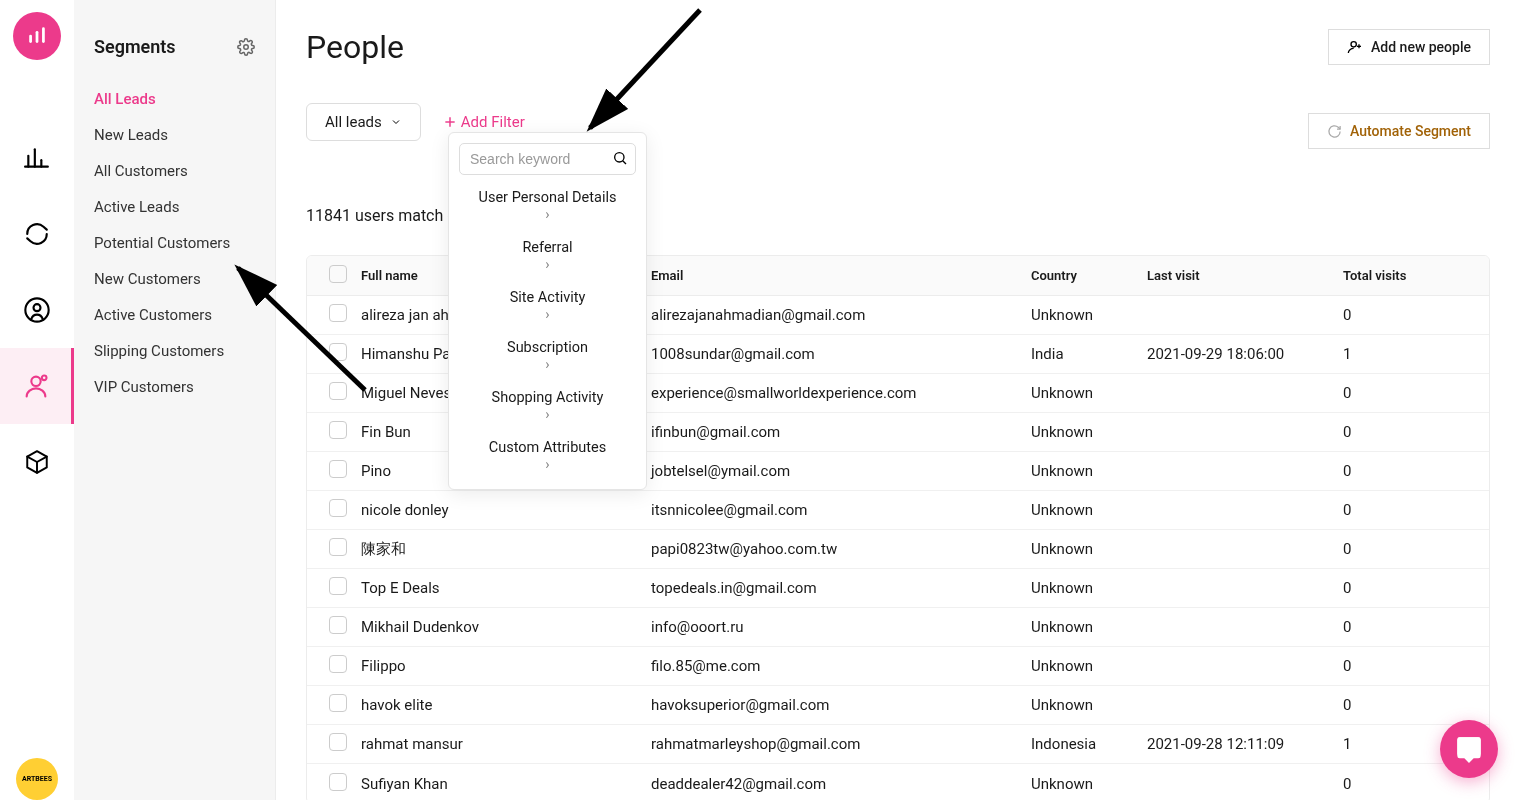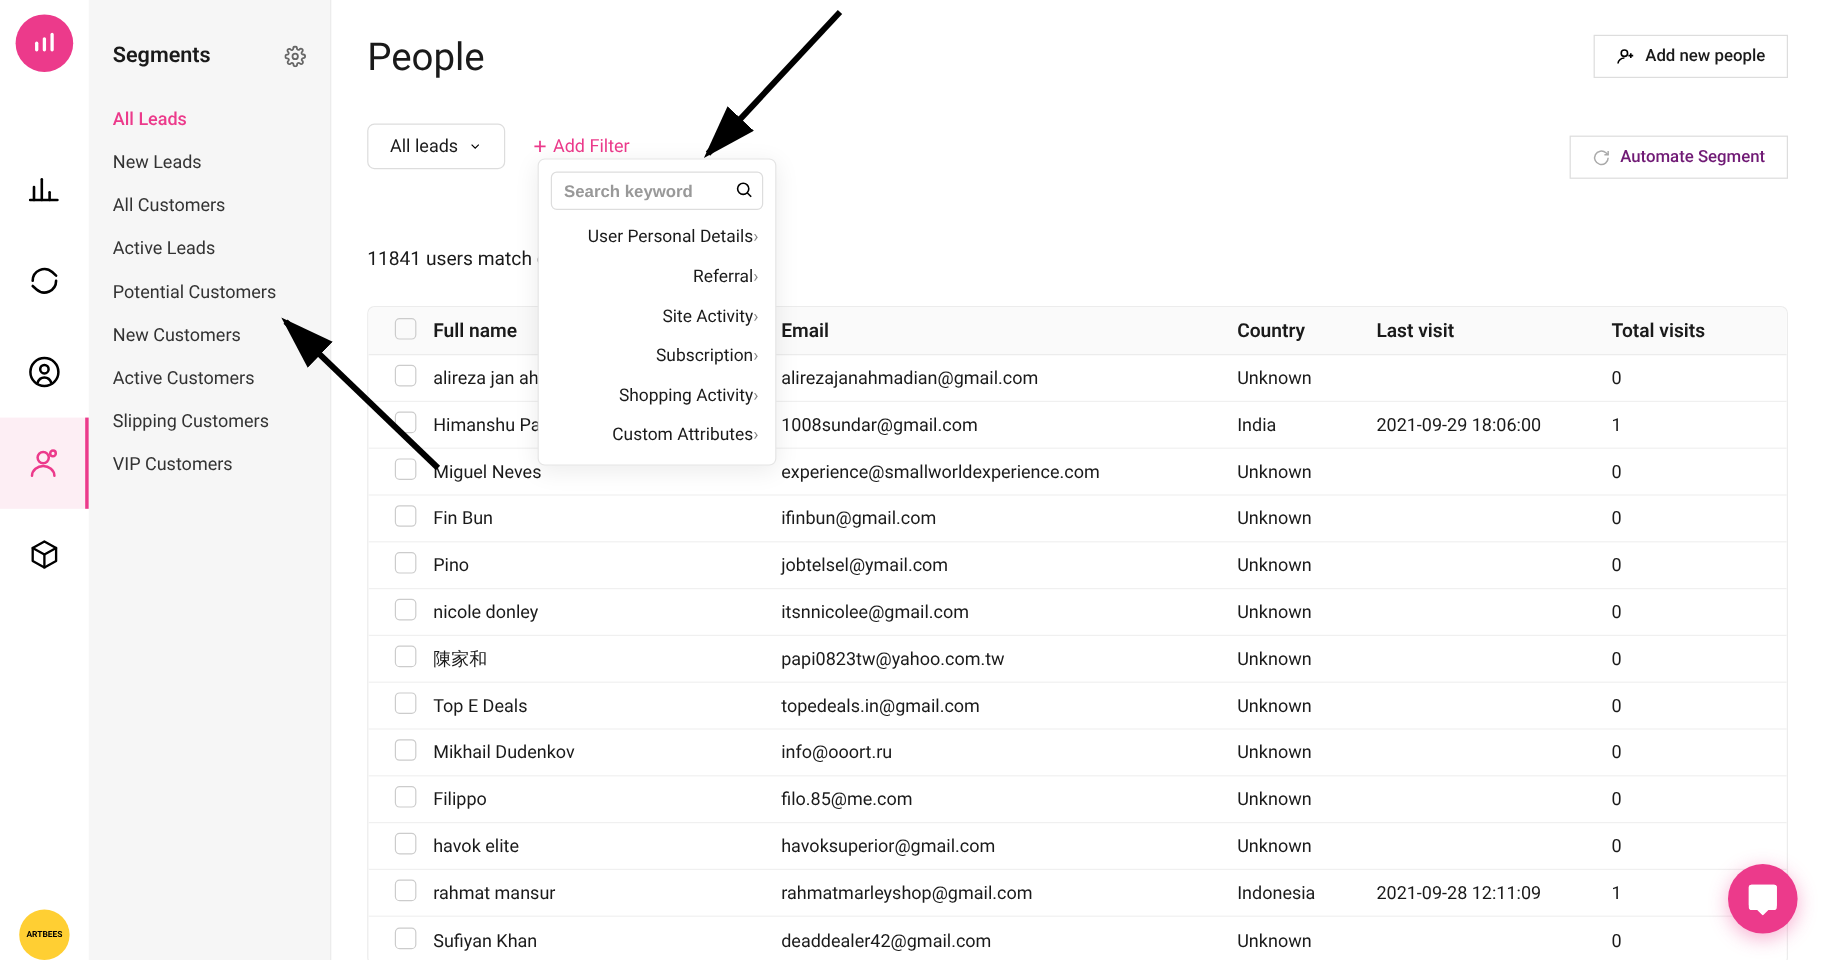--- a/index.html
+++ b/index.html
@@ -21,44 +21,44 @@
 .sidebar-title { font-size: 18px; font-weight: 600; }
 .gear-icon { width: 18px; height: 18px; }
 .segitem { padding: 9px 20px; font-size: 15px; color: #333; cursor: pointer; }
 .segitem.active { color: #ec3a8b; font-weight: 500; }
 
 
 .main { position: absolute; left: 276px; top: 0; right: 0; height: 100%; padding: 28px 30px 0 30px; }
 .main-head { display: flex; align-items: center; justify-content: space-between; }
 .page-title { font-size: 32px; font-weight: 400; }
 .btn { display: inline-flex; align-items: center; gap: 8px; padding: 9px 18px; border: 1px solid #ddd; border-radius: 0; background: #fff; font-size: 14px; cursor: pointer; font-weight: 500; }
-.btn.disabled { color: #701a75; cursor: default; margin-top: 19px; }
+.btn.disabled { color: #a16207; cursor: default; margin-top: 19px; }
 
 
 .filter-row { display: flex; align-items: center; gap: 22px; margin-top: 28px; position: relative; }
 .dropdown-btn { display: inline-flex; align-items: center; gap: 8px; padding: 9px 18px; border: 1px solid #ddd; border-radius: 6px; background: #fff; font-size: 15px; cursor: pointer; }
 .add-filter { color: #ec3a8b; display: inline-flex; align-items: center; gap: 4px; font-size: 15px; cursor: pointer; }
 
 
 .popover { position: absolute; left: 142px; top: 38px; width: 199px; background: #fff; border: 1px solid #e5e5e5; border-radius: 6px; box-shadow: 0 4px 20px rgba(0,0,0,.08); padding: 10px 0 8px 0; z-index: 10; }
 .popover-srch { margin: 0 10px 6px 10px; position: relative; }
-.popover-srch input { width: 100%; padding: 7px 30px 7px 10px; border: 1px solid #ddd; border-radius: 5px; font-size: 14px; font-weight: bold; }
+.popover-srch input { width: 100%; padding: 7px 30px 7px 10px; border: 1px solid #ddd; border-radius: 5px; font-size: 14px; }
 .popover-srch input::placeholder { color: #999; }
 .srch-icon { position: absolute; right: 8px; top: 7px; }
-.popitem { display: flex; align-items: center; justify-content: flex-end; padding: 8px 14px; font-size: 14.5px; cursor: pointer; }
+.popitem { display: flex; align-items: center; justify-content: center; padding: 8px 14px; font-size: 14.5px; cursor: pointer; flex-direction: column; }
 
 
 .actionrow { display: flex; align-items: center; gap: 14px; margin-top: 48px; font-size: 16px;}
 .action-btn { padding: 8px 18px; border: 1px solid #ddd; border-radius: 6px; background: #fff; font-size: 15px; cursor: pointer; color:#555;}
 .matchtext { margin-right: 6px; }
 
 
 .table { margin-top: 22px; border: 1px solid #ececec; border-radius: 6px; overflow: hidden; }
 .thead, .trow { display: grid; grid-template-columns: 48px 290px 380px 116px 196px 165px; align-items: center; }
-.thead { background: #fafafa; font-weight: 600; font-size: 16px; height: 40px; border-bottom: 1px solid #ececec; }
+.thead { background: #fafafa; font-weight: 600; font-size: 13px; height: 40px; border-bottom: 1px solid #ececec; }
 .thead > div, .trow > div { padding: 0 6px; }
 .trow { height: 39px; font-size: 15px; border-bottom: 1px solid #f0f0f0; }
 .trow:last-child { border-bottom: none; }
 .cb { width: 18px; height: 18px; border: 1.5px solid #ccc; border-radius: 4px; display:inline-block; margin-left: 16px; }
 
 
 .top-actions { display:flex; gap:12px; align-items:center; }
 
 
 .chatfab { position: absolute; right: 22px; bottom: 22px; width: 58px; height: 58px; border-radius: 50%; background: #ec3a8b; display: flex; align-items: center; justify-content: center; box-shadow: 0 4px 16px rgba(236,58,139,.4); }

